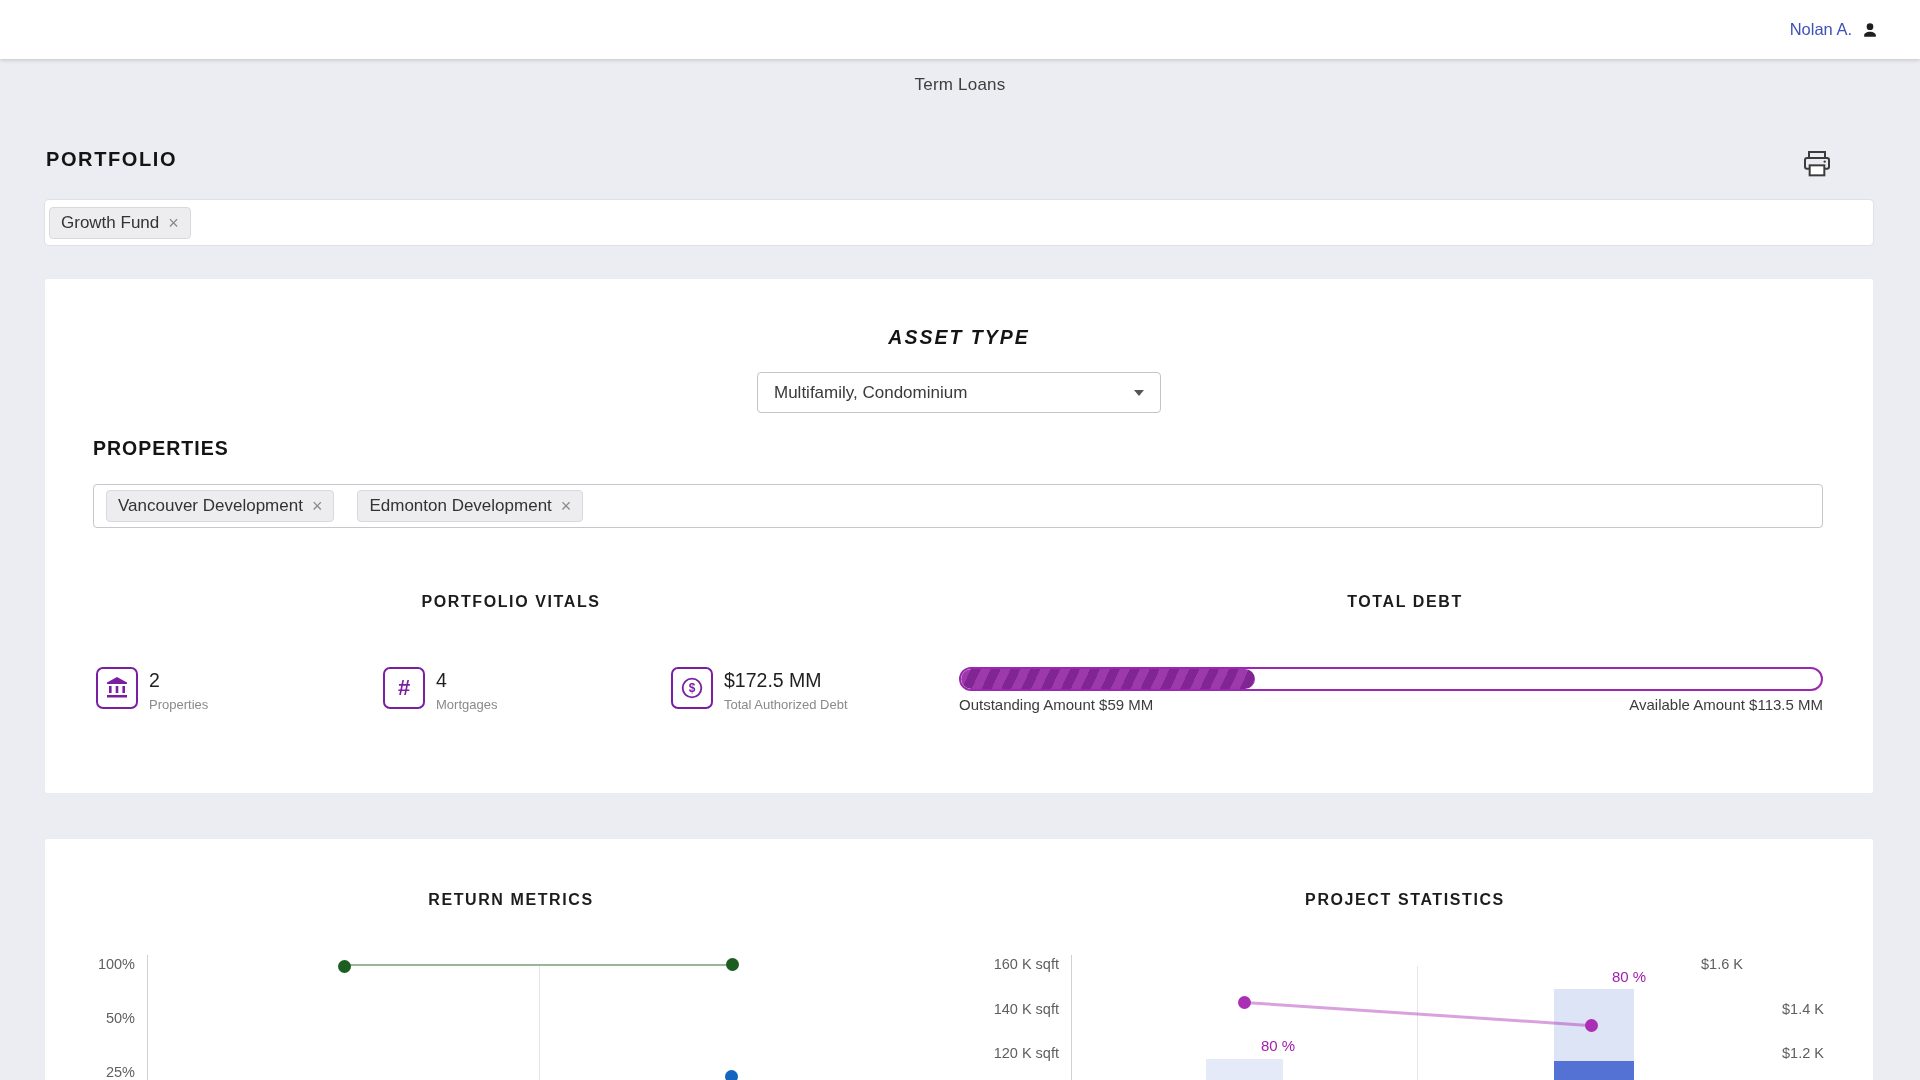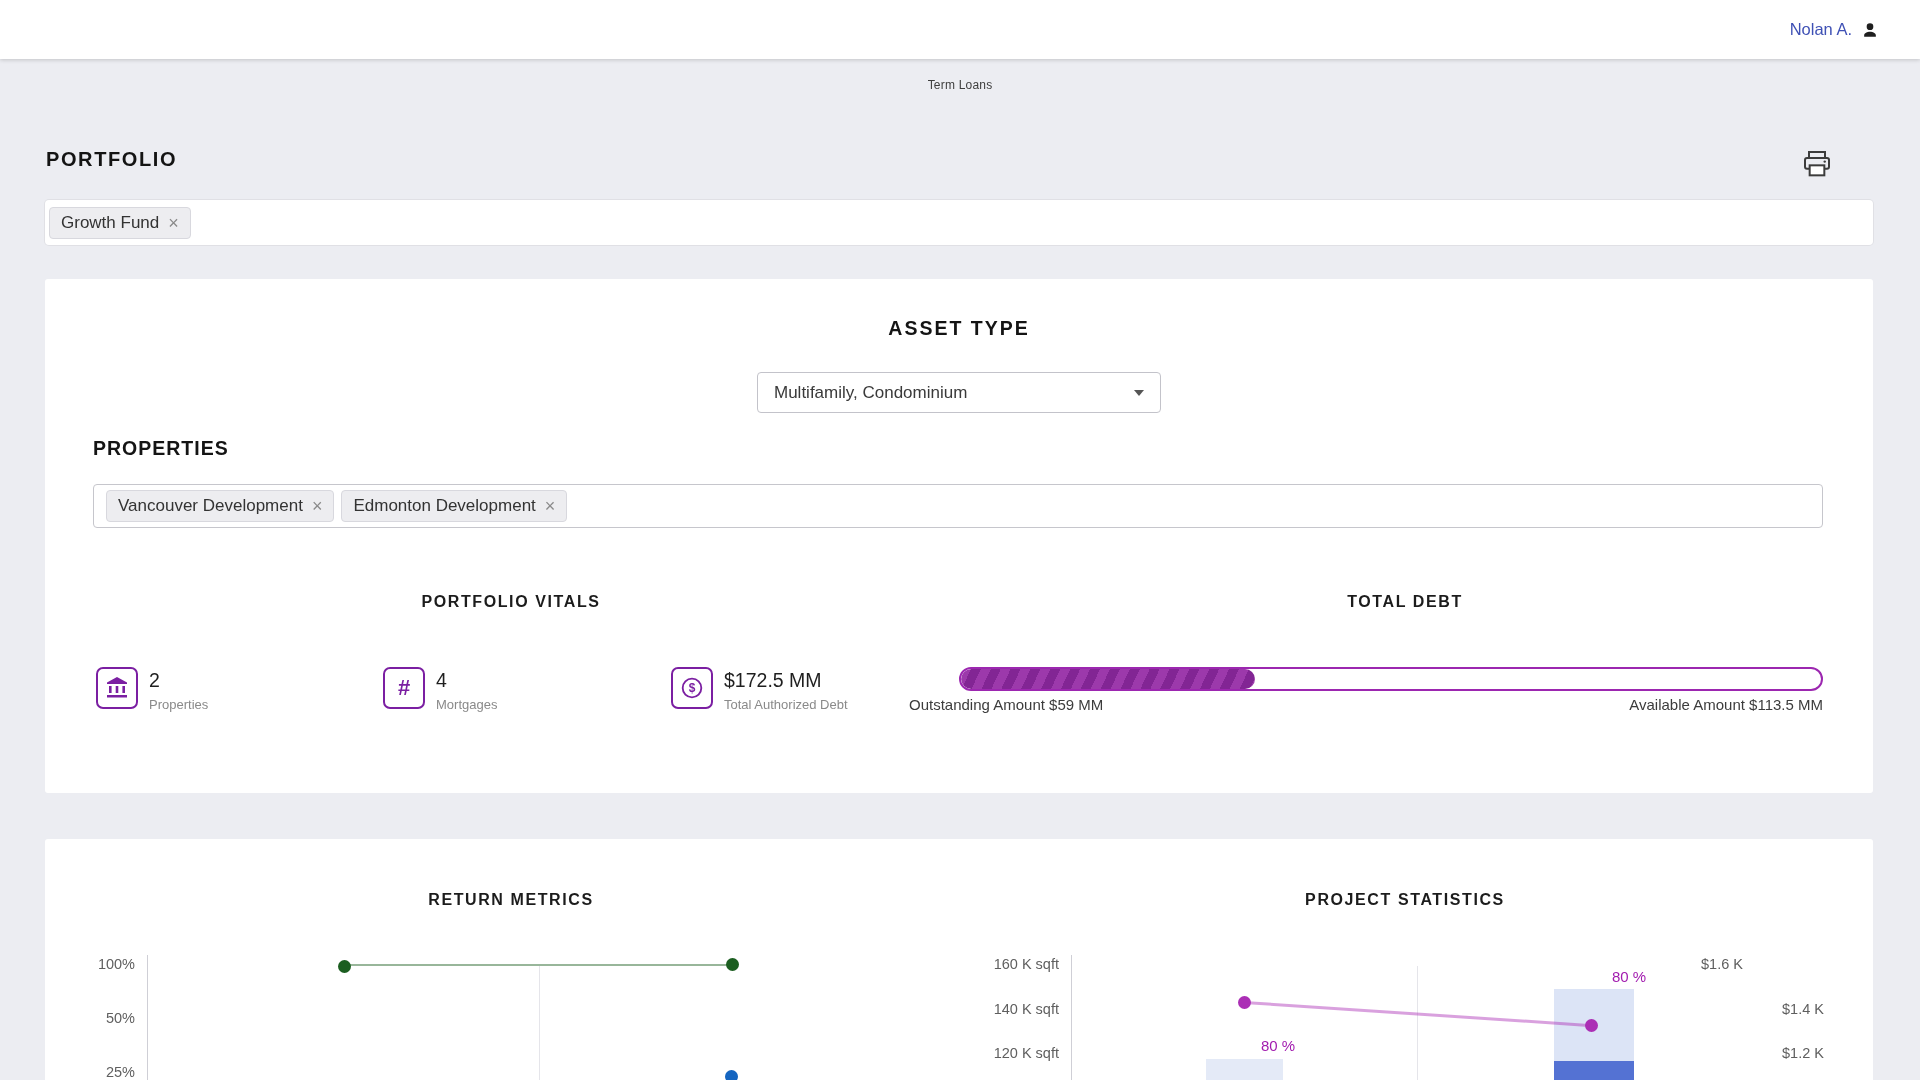--- a/index.html
+++ b/index.html
@@ -23,21 +23,21 @@
   }
   .user-name { color: #3f51b5; font-size: 16.5px; }
 
   
   .tabstrip {
     position: absolute; top: 59px; left: 0; width: 100%; height: 51px;
     display: flex; justify-content: center; z-index: 10;
   }
   .tab {
     padding: 15px 30px; display: flex; align-items: center;
-    font-size: 12px; color: #3e3e3e; cursor: pointer; position: relative; letter-spacing: .2px;
+    font-size: 17px; color: #3e3e3e; cursor: pointer; position: relative; letter-spacing: .2px;
   }
   .tab.active { color: #3f51b5; font-weight: 700; }
   .tab.active::after {
     content: ""; position: absolute; left: 0; right: 0; bottom: 0; height: 3px; background: #3f51b5;
   }
 
   
   .portfolio-title {
     position: absolute; left: 46px; top: 148px;
     font-size: 20px; font-weight: 700; letter-spacing: 1.6px; color: #141414;
@@ -62,42 +62,42 @@
 
   
   .card { position: absolute; left: 45px; width: 1828px; background: #ffffff; border-radius: 3px; }
   .card1 { top: 279px; height: 514px; }
   .card2 { top: 839px; height: 400px; }
 
   .center-h2 {
     position: absolute; left: 0; width: 100%; text-align: center;
     font-size: 19.5px; font-weight: 700; letter-spacing: 2px; color: #141414;
   }
-  .asset-title { top: 38px; }
+  .asset-title { top: 47px; font-style: italic; }
 
   .dropdown {
     position: absolute; left: 50%; transform: translateX(-50%); top: 93px;
     width: 404px; height: 41px; border: 1px solid #c3c3ca; border-radius: 4px;
     display: flex; align-items: center; padding: 0 16px; font-size: 17px; color: #3a3a3a;
     background: #fff; cursor: pointer;
   }
   .chev {
     margin-left: auto; width: 0; height: 0;
     border-left: 5.5px solid transparent; border-right: 5.5px solid transparent;
     border-top: 6px solid #555;
   }
 
   .props-title {
     position: absolute; left: 48px; top: 158px;
     font-size: 19.5px; font-weight: 700; letter-spacing: 1px; color: #141414;
   }
   .props-field {
     position: absolute; left: 48px; top: 205px; width: 1730px; height: 44px;
     border: 1px solid #c6c6cc; border-radius: 4px; background: #fff;
-    display: flex; align-items: center; gap: 7px; padding-left: 12px; cursor: text; text-align: right;
+    display: flex; align-items: center; gap: 23px; padding-left: 12px; cursor: text; text-align: right;
   }
 
   .sub-title {
     position: absolute; top: 314px; text-align: center;
     font-size: 16px; font-weight: 700; letter-spacing: 1.6px; color: #1c1c1c;
   }
   .vitals-title { left: 46px;  width: 840px; }
   .debt-title   { left: 940px; width: 840px; }
 
   
@@ -115,21 +115,21 @@
   
   .progress {
     position: absolute; left: 914px; top: 388px; width: 864px; height: 24px;
     border: 2px solid #9c27b0; border-radius: 13px; background: #fff; overflow: hidden;
   }
   .progress-fill {
     height: 100%; width: 34.2%; border-radius: 10px;
     background: repeating-linear-gradient(115deg, #9c39ab 0 9px, #822594 9px 18px);
   }
   .debt-label { position: absolute; top: 417px; font-size: 15px; color: #3c3c3c; }
-  .debt-label.left  { left: 864px; }
+  .debt-label.left  { left: 914px; }
   .debt-label.right { right: 50px; text-align: right; }
 
   
   .chart-title { top: 52px; }
   .tick { position: absolute; font-size: 14.5px; color: #5f5f5f; line-height: 18px; }
   .tick.r { width: 80px; text-align: right; }
   .axis-line { position: absolute; width: 1px; top: 116px; height: 284px; background: #cfcfd6; }
   .grid-line { position: absolute; width: 1px; top: 127px; height: 273px; background: #e5e5ea; }
 
   .dot { position: absolute; width: 13px; height: 13px; border-radius: 50%; z-index: 5; cursor: pointer; }

